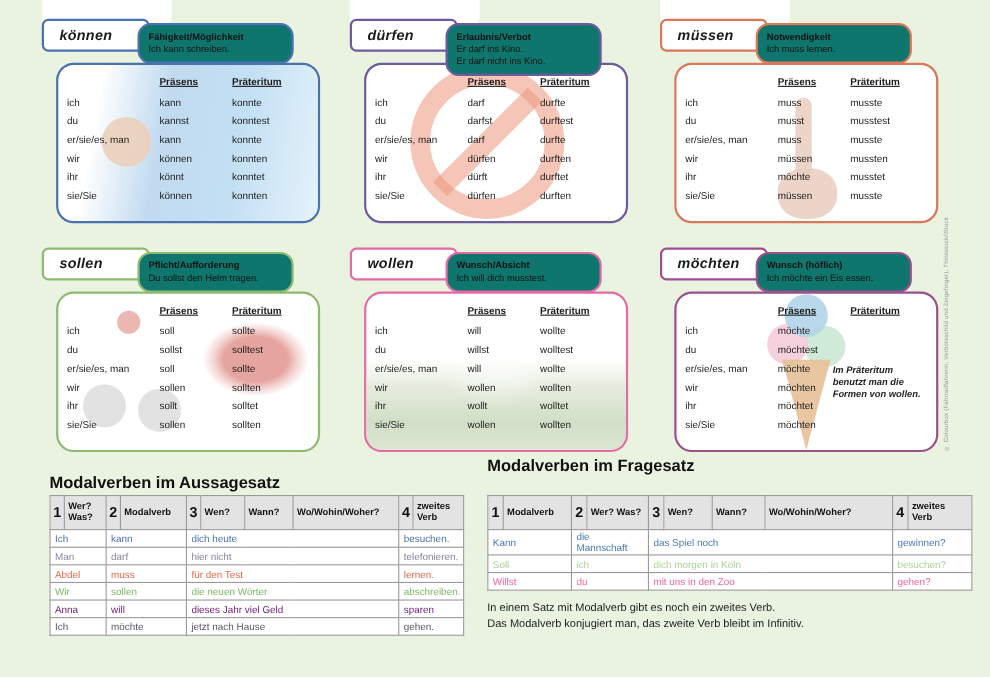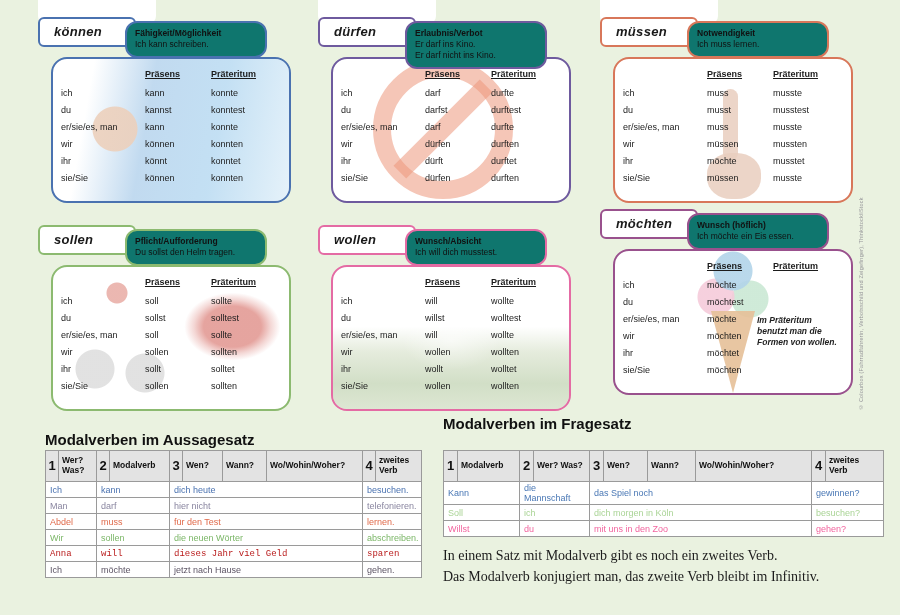--- a/index.html
+++ b/index.html
@@ -59,21 +59,21 @@
 
   
   .section-title{position:absolute;font-size:15px;font-weight:bold;color:#111;}
   .sent-wrap{position:absolute;}
   .sent{border-collapse:collapse;table-layout:fixed;background:#fff;}
   .sent th,.sent td{border:1px solid #9a9a9a;overflow:hidden;}
   .sent th{background:#e3e3e3;font-size:8.5px;color:#111;text-align:left;padding:2px 3px;
     vertical-align:middle;line-height:1.15;height:26px;}
   .sent th.num{font-size:13px;text-align:center;padding:2px 1px;}
   .sent td{font-size:9px;padding:1px 4px;height:13px;vertical-align:middle;background:#fff;}
-  .footnote{position:absolute;font-size:14px;color:#1c1c1c;line-height:1.5;font-family:Liberation Serif, serif;}
+  .footnote{position:absolute;font-size:10px;color:#1c1c1c;line-height:1.5;}
   .copyright{position:absolute;left:858px;top:100px;height:310px;writing-mode:vertical-rl;
     transform:rotate(180deg);font-size:5.5px;color:#97979a;letter-spacing:.2px;}
 </style>
 </head>
 <body>
 
 <div class="poster">
 
   <section class="panel" style="left: 35px; top: 12px; --accent: #4a72b0;">
     <div class="top-sliver"></div>
@@ -371,21 +371,21 @@
           <tr>
             <td class="c-pn">sie/Sie</td>
             <td>wollen</td>
             <td>wollten</td>
           </tr>
         </tbody>
       </table>
     </div>
   </section>
 
-  <section class="panel" style="left: 597px; top: 204px; --accent: #99518d;">
+  <section class="panel" style="left: 597px; top: 220px; --accent: #99518d;">
     <div class="verb-label">
       <span>möchten</span>
     </div>
     <div class="desc-box">
       <div class="desc-title">Wunsch (höflich)</div>
       <div class="desc-line">Ich möchte ein Eis essen.</div>
       <div class="desc-line"></div>
     </div>
     <div class="conj-box">
       <div class="art art-ice"></div>
@@ -493,21 +493,21 @@
           <td colspan="2">lernen.</td>
         </tr>
 
         <tr style="color: rgb(124, 183, 104);">
           <td colspan="2">Wir</td>
           <td colspan="2">sollen</td>
           <td colspan="4">die neuen Wörter</td>
           <td colspan="2">abschreiben.</td>
         </tr>
 
-        <tr style="color: #b91c1c; font-family: Liberation Mono, monospace;">
+        <tr style="color: #701a75;">
           <td colspan="2">Anna</td>
           <td colspan="2">will</td>
           <td colspan="4">dieses Jahr viel Geld</td>
           <td colspan="2">sparen</td>
         </tr>
 
         <tr style="color: rgb(93, 85, 101);">
           <td colspan="2">Ich</td>
           <td colspan="2">möchte</td>
           <td colspan="4">jetzt nach Hause</td>

